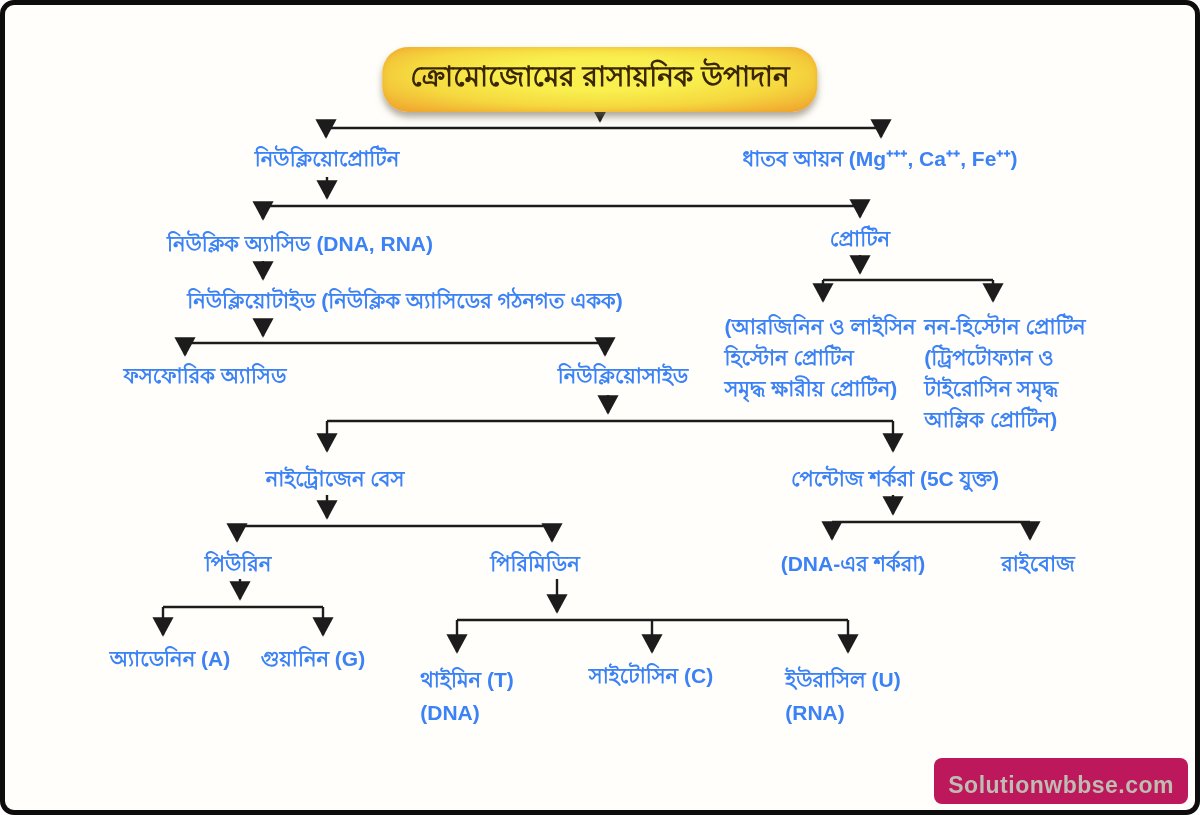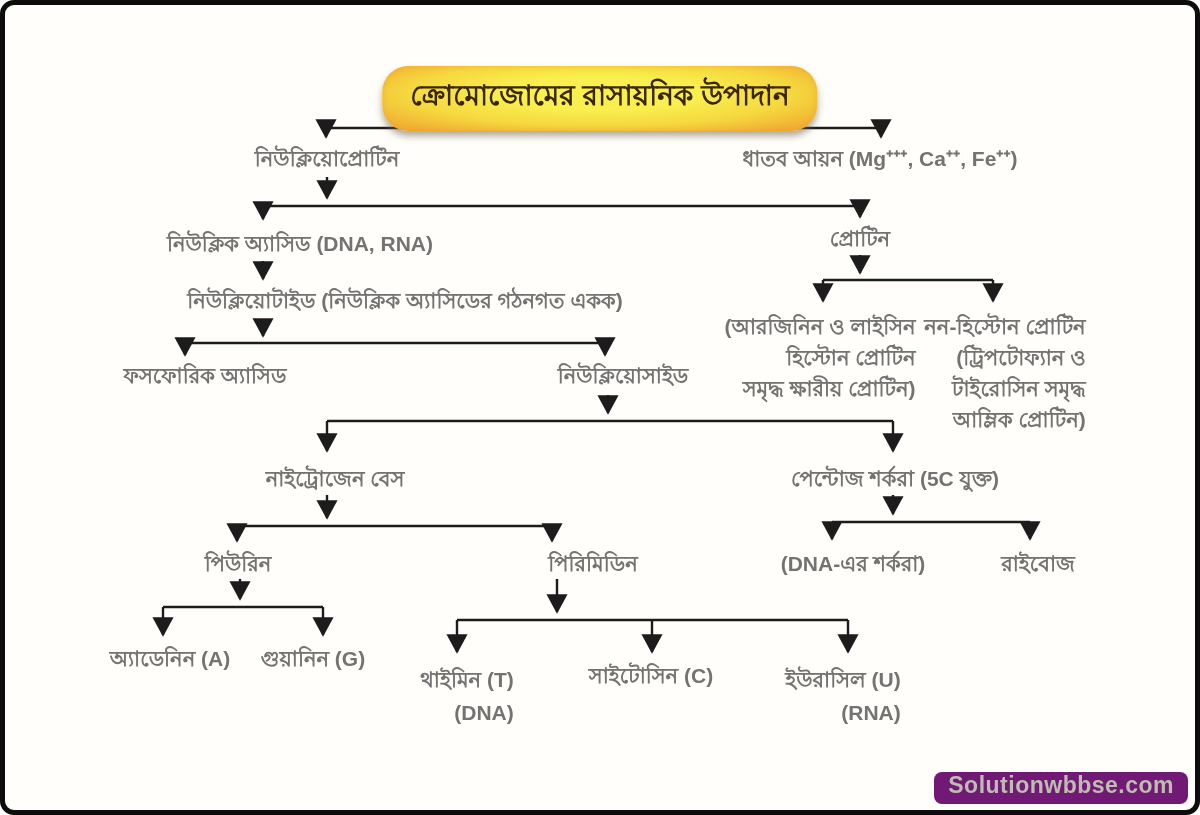--- a/index.html
+++ b/index.html
@@ -13,47 +13,46 @@
     overflow:hidden;
     font-family:"Liberation Sans", sans-serif;
   }
   .connectors{position:absolute;left:0;top:0;width:1200px;height:815px;}
   .edge{stroke:#1c1c1c;stroke-width:2.4;fill:none;}
   .node{
     position:absolute;
     transform:translateX(-50%);
     font-size:21px;
     font-weight:700;
-    color:#737373;
+    color:#3b82f6;
     white-space:nowrap;
-    text-align:right;
+    text-align:left;
     line-height:26px;
   }
   .node.lines3, .node.lines4{line-height:31px;}
   .node.lines2{line-height:34px;}
   .node.stacked{line-height:33px;}
   .title-box{
     position:absolute;
     left:595px;top:42px;
     transform:translateX(-50%);
     padding:8px 28px 10px 28px;
     font-size:28px;
     font-weight:700;
     color:#3a2600;
     white-space:nowrap;
     border-radius:26px;
     background:radial-gradient(ellipse at 50% 42%, #f9f04f 30%, #f5d83f 62%, #ef9f2e 100%);
     box-shadow:0 5px 7px rgba(110,100,80,0.55), inset 0 0 6px rgba(240,160,40,0.6);
-    margin-top:19px;
   }
   .watermark{
     position:absolute;
     right:7px;bottom:6px;
-    padding:0 14px 5px 14px;
-    background:#701a75;
+    padding:14px 14px 5px 14px;
+    background:#be185d;
     color:#bfbcb2;
     font-size:23px;
     font-weight:700;
     letter-spacing:0.5px;
     border-radius:8px;
   }
 </style>
 </head>
 <body>
 
@@ -140,21 +139,21 @@
     <div>আম্লিক প্রোটিন)</div>
   </div>
 
   <div class="node" style="left:200px;top:358px">ফসফোরিক অ্যাসিড</div>
   <div class="node" style="left:618px;top:358px">নিউক্লিয়োসাইড</div>
 
   <div class="node" style="left:330px;top:461px">নাইট্রোজেন বেস</div>
   <div class="node" style="left:890px;top:461px">পেন্টোজ শর্করা (5C যুক্ত)</div>
 
   <div class="node" style="left:233px;top:546px">পিউরিন</div>
-  <div class="node" style="left:588px;top:546px">পিরিমিডিন</div>
+  <div class="node" style="left:530px;top:546px">পিরিমিডিন</div>
 
   <div class="node lines2" style="left:848px;top:542px">
     <div>(DNA-এর শর্করা)</div>
   </div>
 
   <div class="node lines2" style="left:1033px;top:542px">
     <div>রাইবোজ</div>
   </div>
 
   <div class="node" style="left:165px;top:641px">অ্যাডেনিন (A)</div>

